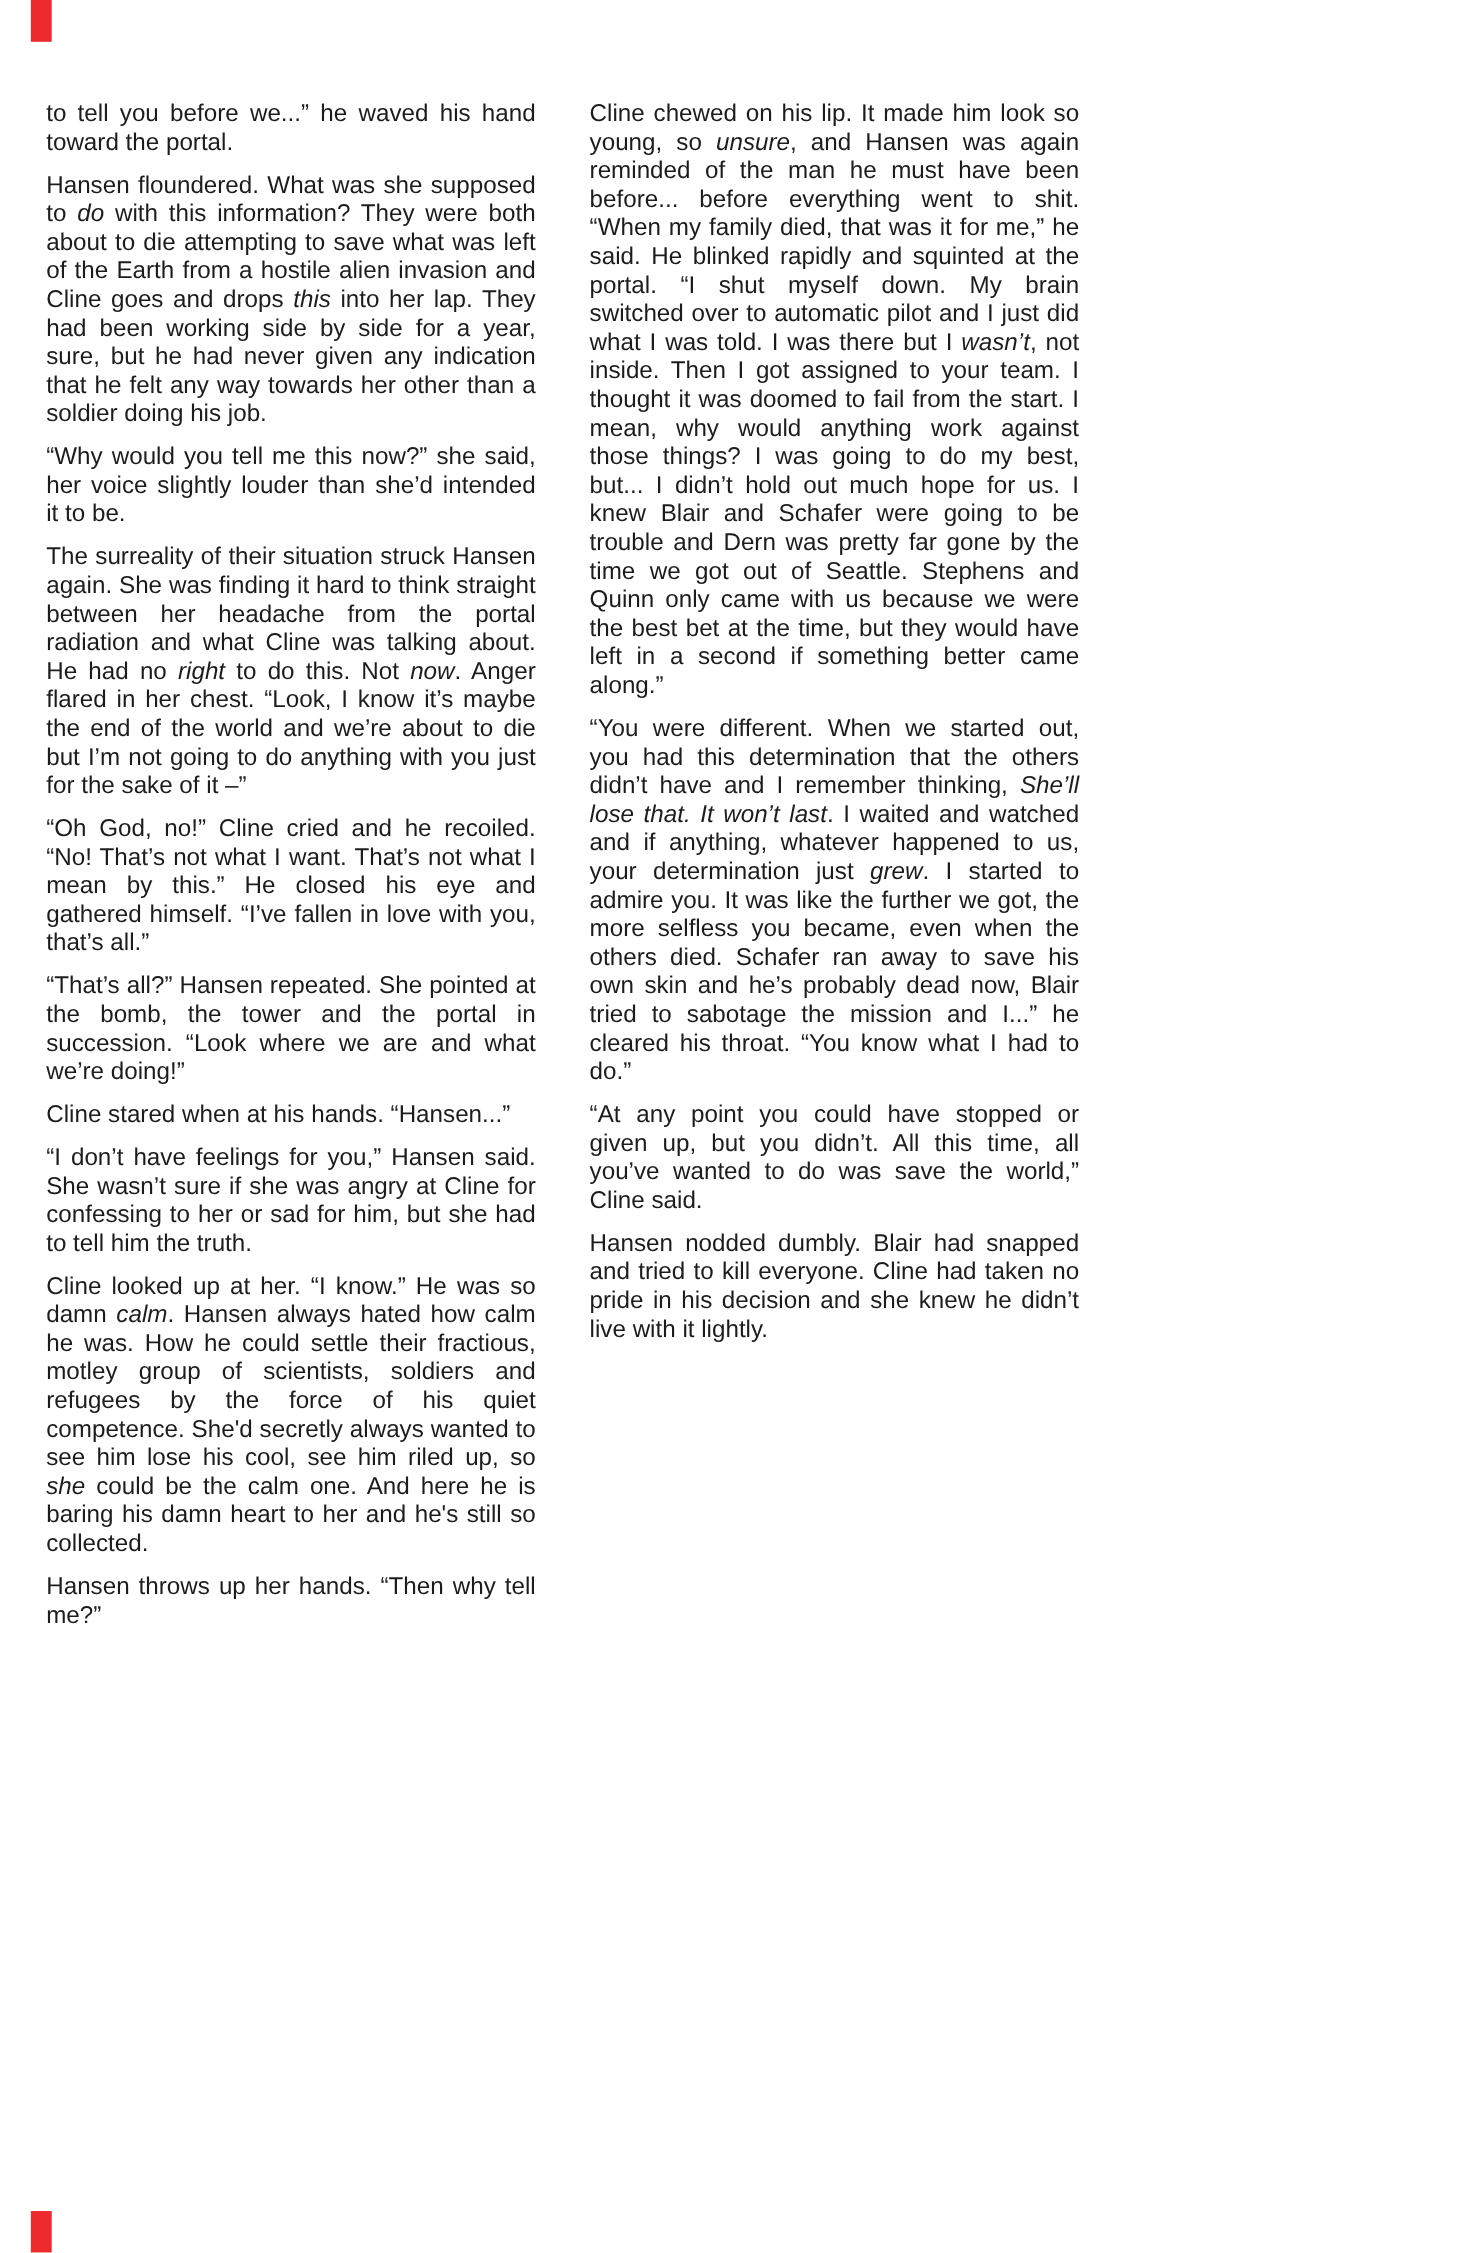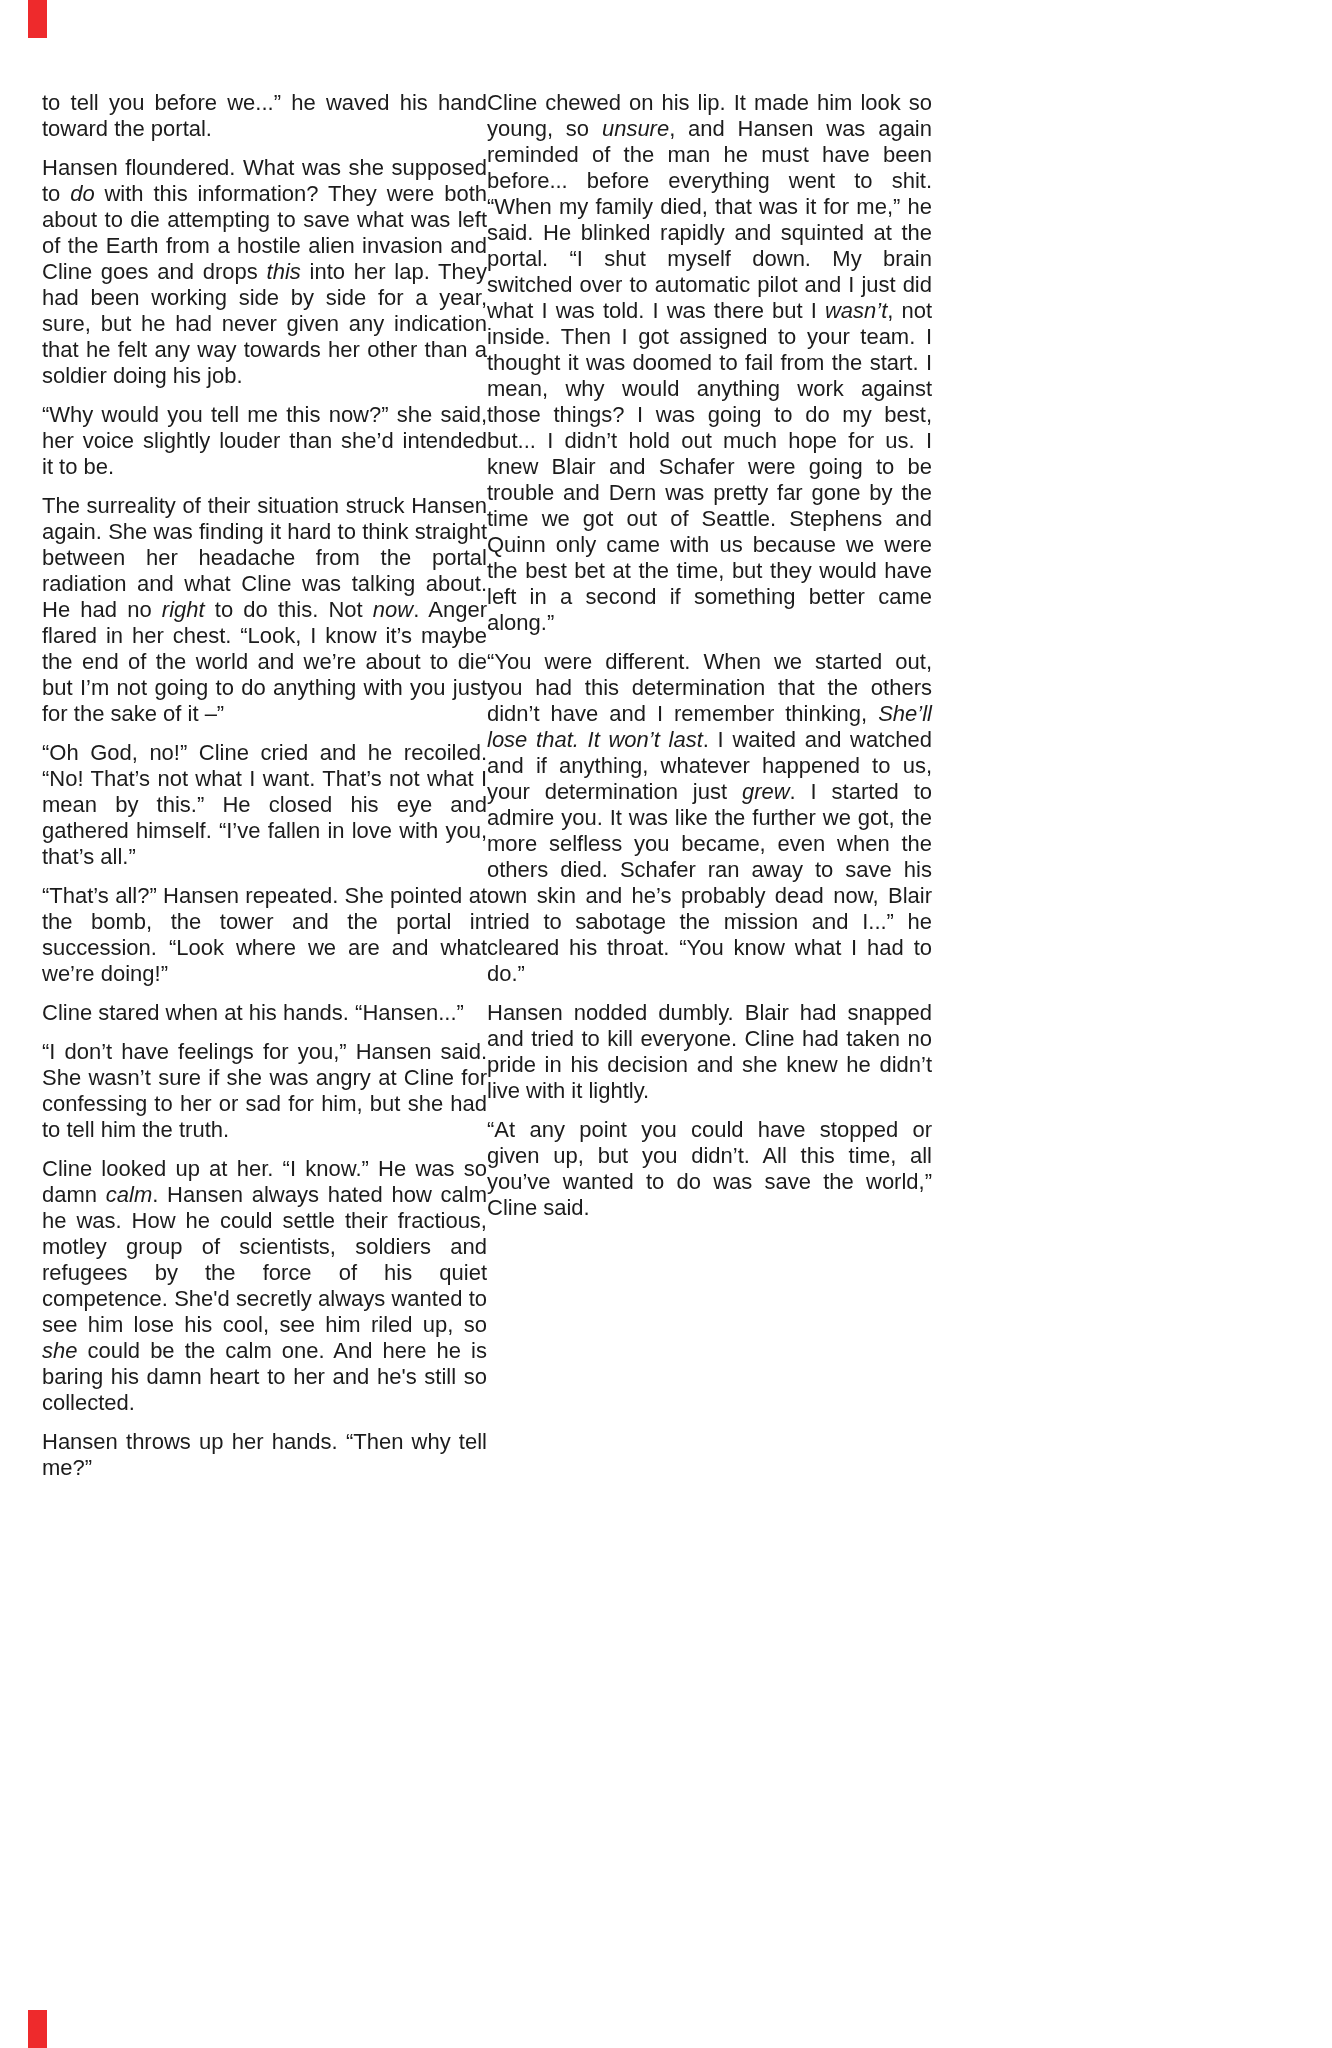--- a/index.html
+++ b/index.html
@@ -25,20 +25,21 @@
     width: 19px;
     height: 38px;
   }
   .red-mark.top { top: 0; }
   .red-mark.bottom { bottom: 0; }
   .columns {
     position: absolute;
     left: 42px;
     top: 90px;
     display: flex;
+    gap: 49px;
     justify-content: space-between;
   }
   .column {
     width: 445px;
     color: #1c1c1c;
     font-size: 22px;
     line-height: 26px;
     text-align: justify;
     hyphens: auto;
     -webkit-hyphens: auto;
@@ -68,17 +69,17 @@
         <p><span>“Oh God, no!” Cline cried and he recoiled. “No! That’s not what I want. That’s not what I mean by this.” He closed his eye and gathered himself. “I’ve fallen in love with you, that’s all.”</span></p>
         <p><span>“That’s all?” Hansen repeated. She pointed at the bomb, the tower and the portal in succession. “Look where we are and what we’re doing!”</span></p>
         <p><span>Cline stared when at his hands. “Hansen...”</span></p>
         <p><span>“I don’t have feelings for you,” Hansen said. She wasn’t sure if she was angry at Cline for confessing to her or sad for him, but she had to tell him the truth.</span></p>
         <p><span>Cline looked up at her. “I know.” He was so damn </span><em>calm</em><span>. Hansen always hated how calm he was. How he could settle their fractious, motley group of scientists, soldiers and refugees by the force of his quiet competence. She'd secretly always wanted to see him lose his cool, see him riled up, so </span><em>she</em><span> could be the calm one. And here he is baring his damn heart to her and he's still so collected.</span></p>
         <p><span>Hansen throws up her hands. “Then why tell me?”</span></p>
       </div>
     <div class="column">
         <p><span>Cline chewed on his lip. It made him look so young, so </span><em>unsure</em><span>, and Hansen was again reminded of the man he must have been before... before everything went to shit. “When my family died, that was it for me,” he said. He blinked rapidly and squinted at the portal. “I shut myself down. My brain switched over to automatic pilot and I just did what I was told. I was there but I </span><em>wasn’t</em><span>, not inside. Then I got assigned to your team. I thought it was doomed to fail from the start. I mean, why would anything work against those things? I was going to do my best, but... I didn’t hold out much hope for us. I knew Blair and Schafer were going to be trouble and Dern was pretty far gone by the time we got out of Seattle. Stephens and Quinn only came with us because we were the best bet at the time, but they would have left in a second if something better came along.”</span></p>
         <p><span>“You were different. When we started out, you had this determination that the others didn’t have and I remember thinking, </span><em>She’ll lose that. It won’t last</em><span>. I waited and watched and if anything, whatever happened to us, your determination just </span><em>grew</em><span>. I started to admire you. It was like the further we got, the more selfless you became, even when the others died. Schafer ran away to save his own skin and he’s probably dead now, Blair tried to sabotage the mission and I...” he cleared his throat. “You know what I had to do.”</span></p>
+        <p><span>“At any point you could have stopped or given up, but you didn’t. All this time, all you’ve wanted to do was save the world,” Cline said.</span></p>
         <p><span>Hansen nodded dumbly. Blair had snapped and tried to kill everyone. Cline had taken no pride in his decision and she knew he didn’t live with it lightly.</span></p>
-        <p><span>“At any point you could have stopped or given up, but you didn’t. All this time, all you’ve wanted to do was save the world,” Cline said.</span></p>
       </div>
   </div>
 </div>
 
 </body></html>

